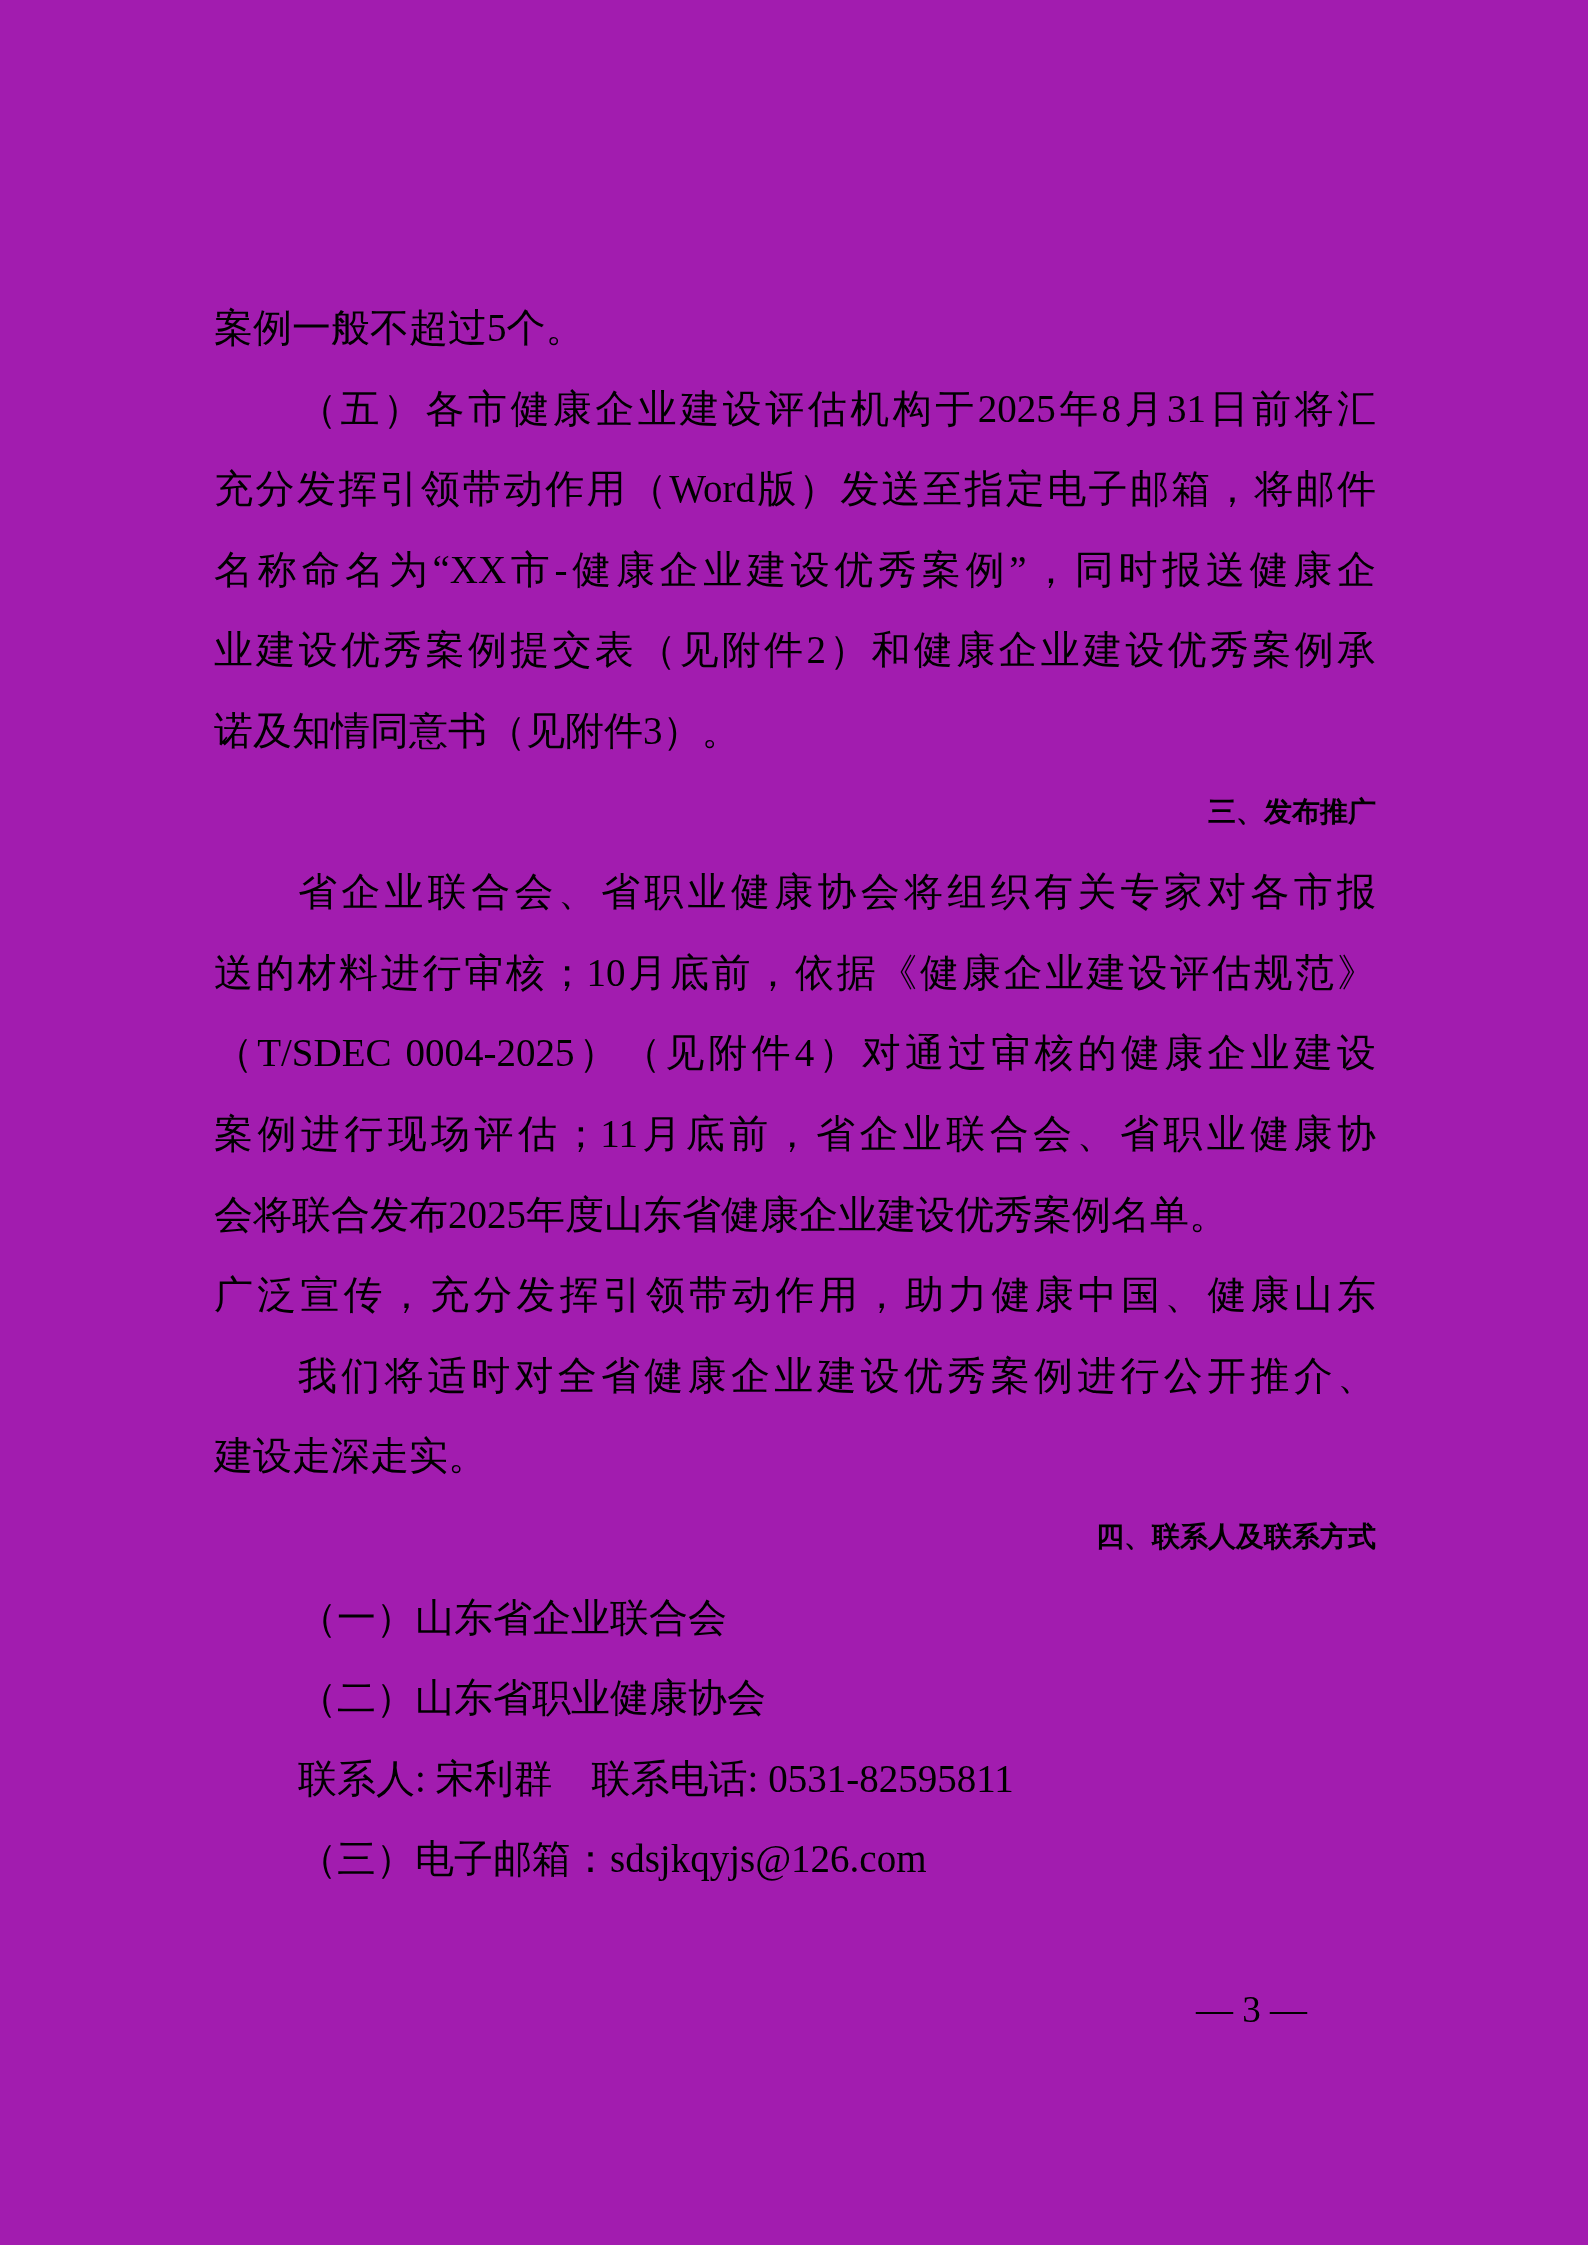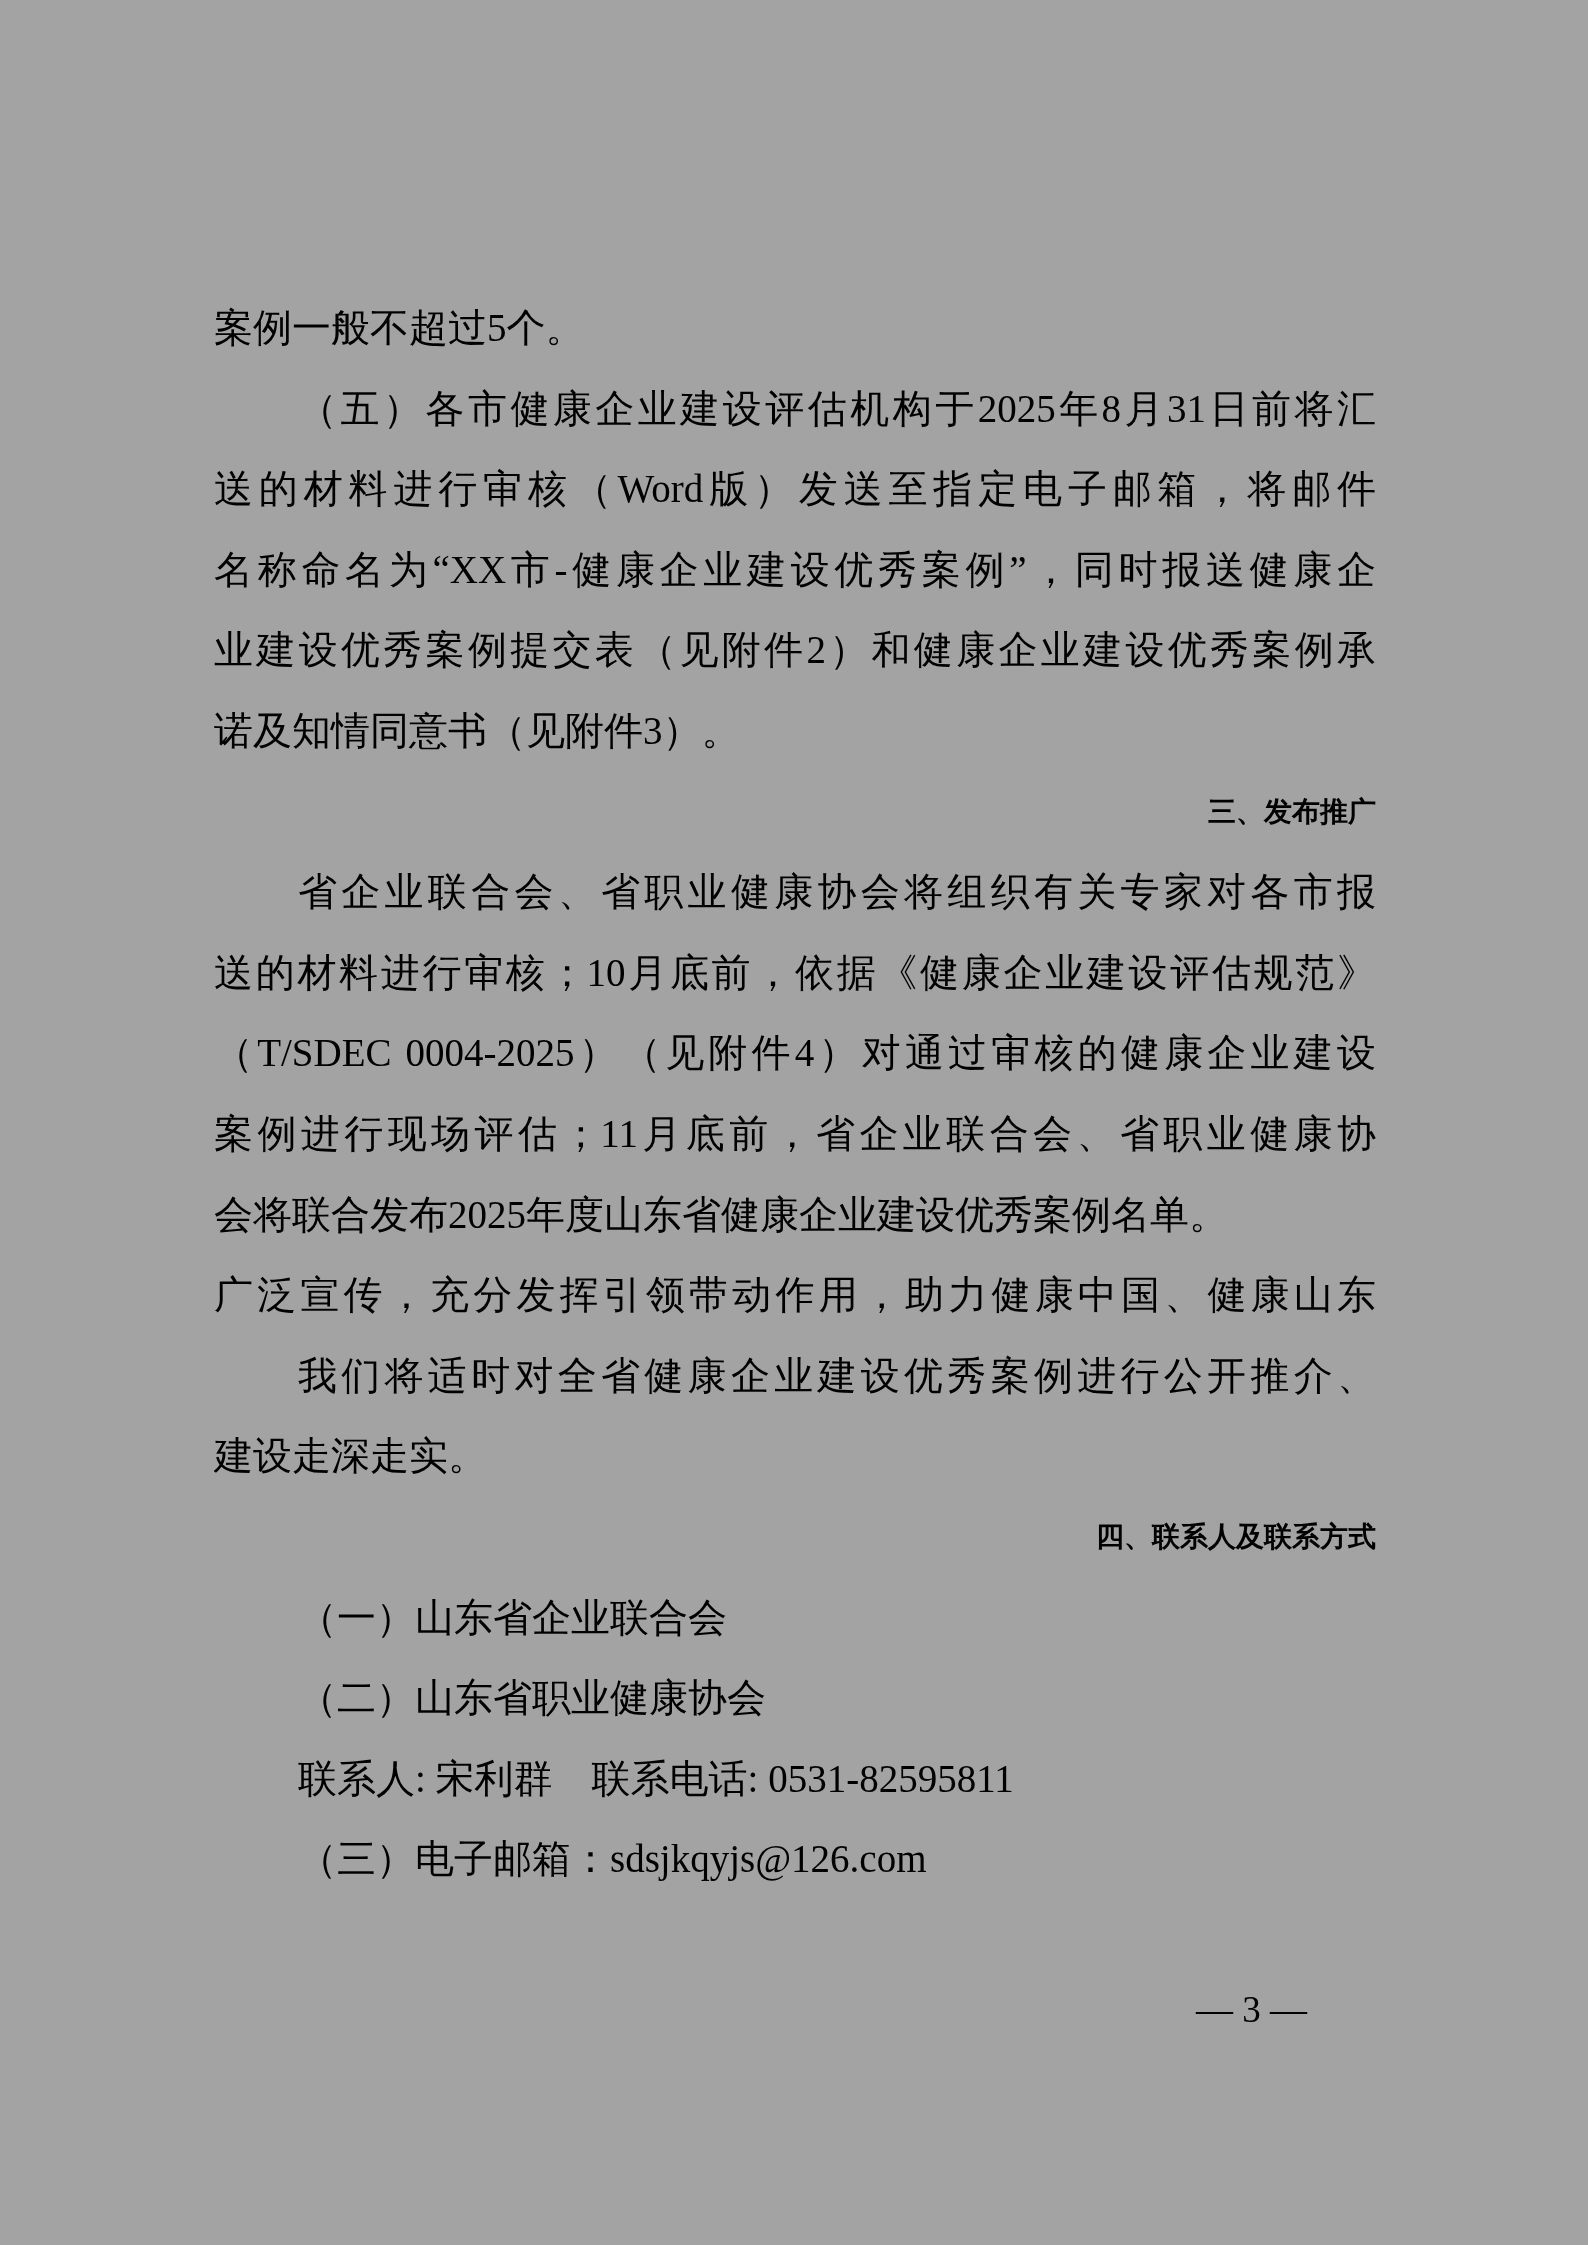--- a/index.html
+++ b/index.html
@@ -11,21 +11,21 @@
     height: 2245px;
     background: #ffffff;
     position: relative;
     font-family: "Liberation Serif", "DejaVu Serif", serif;
     color: #000000;
     overflow: hidden;
   }
   .page {
     position: absolute;
     inset: 0;
-    background: #a3a3a3;
+    background: #a21caf;
   }
   .content {
     position: absolute;
     left: 214px;
     top: 288px;
     width: 1162px;
   }
   .ln {
     font-size: 39px;
     line-height: 80.6px;
@@ -59,21 +59,21 @@
     text-align: left;
   }
 </style>
 </head>
 <body>
 
 <div class="page">
   <div class="content">
     <div class="ln last">案例一般不超过5个。</div>
     <div class="ln full ind">（五）各市健康企业建设评估机构于2025年8月31日前将汇</div>
-    <div class="ln full">送的材料进行审核（Word版）发送至指定电子邮箱，将邮件</div>
+    <div class="ln full">充分发挥引领带动作用（Word版）发送至指定电子邮箱，将邮件</div>
     <div class="ln full">名称命名为“XX市-健康企业建设优秀案例”，同时报送健康企</div>
     <div class="ln full">业建设优秀案例提交表（见附件2）和健康企业建设优秀案例承</div>
     <div class="ln last">诺及知情同意书（见附件3）。</div>
     <div class="ln heading ind">三、发布推广</div>
     <div class="ln full ind">省企业联合会、省职业健康协会将组织有关专家对各市报</div>
     <div class="ln full">送的材料进行审核；10月底前，依据《健康企业建设评估规范》</div>
     <div class="ln full">（T/SDEC 0004-2025）（见附件4）对通过审核的健康企业建设</div>
     <div class="ln full">案例进行现场评估；11月底前，省企业联合会、省职业健康协</div>
     <div class="ln last">会将联合发布2025年度山东省健康企业建设优秀案例名单。</div>
     <div class="ln full">广泛宣传，充分发挥引领带动作用，助力健康中国、健康山东</div>

